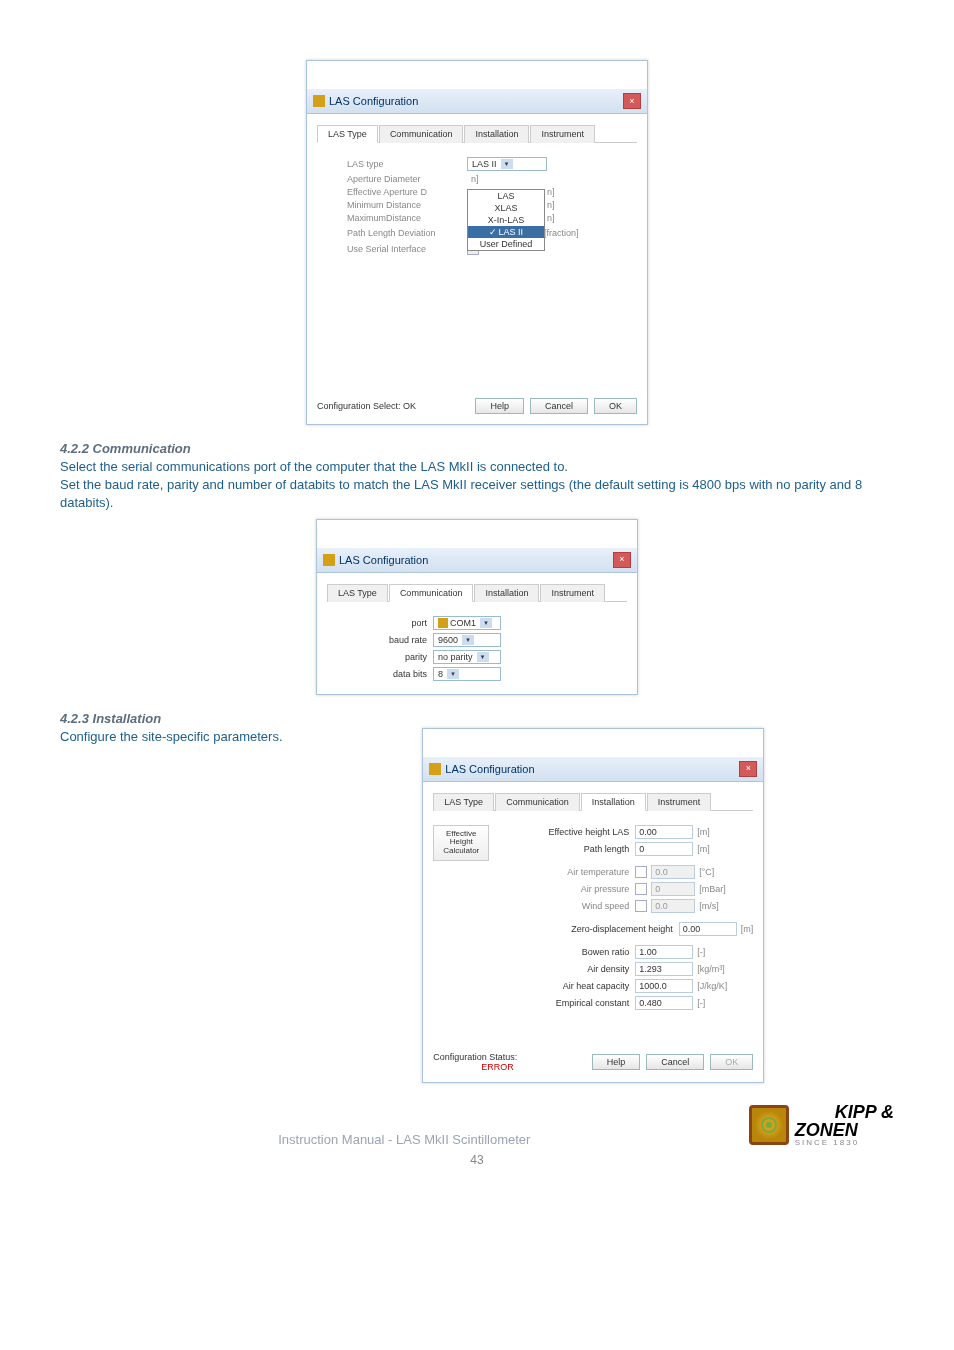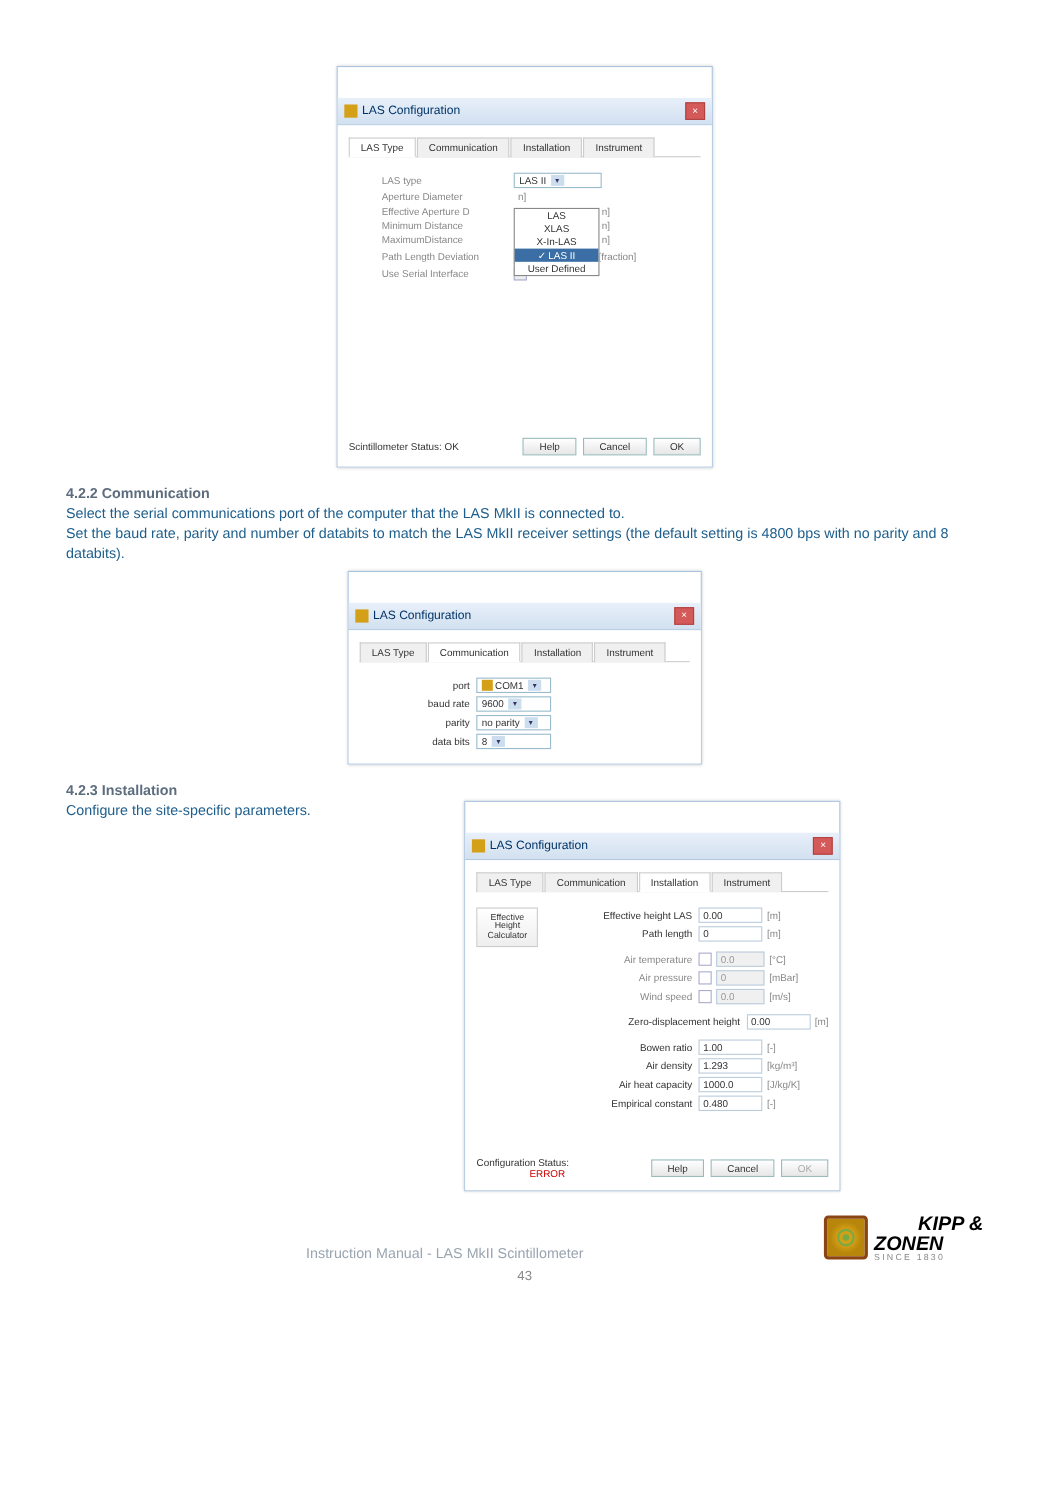--- a/index.html
+++ b/index.html
@@ -149,20 +149,21 @@
     font-size: 13px;
     color: #1d5e8c;
     margin: 14px 0 10px 0;
     line-height: 1.4;
   }
   .h3 {
     font-size: 13px;
     font-weight: bold;
     color: #5d6d7e;
     margin: 16px 0 2px 0;
+    font-style: italic;
   }
   .footer {
     display: flex;
     justify-content: space-between;
     align-items: flex-end;
     margin-top: 20px;
   }
   .doctitle {
     color: #9aa5b1;
     font-size: 13px;
@@ -286,21 +287,21 @@
             <span class="lbl">Path Length Deviation</span>
             <span class="fld disabled">0.000</span>
             <span class="unit">[fraction]</span>
           </div>
           <div class="formrow">
             <span class="lbl">Use Serial Interface</span>
             <span class="chk gray">✓</span>
           </div>
         </div>
         <div class="btnrow" style="position:absolute;bottom:10px;left:10px;right:10px;">
-          <span>Scintillometer Status: OK</span>
+          <span>Configuration Select: OK</span>
           <span style="display:flex;gap:6px;">
             <span class="btn">Help</span>
             <span class="btn">Cancel</span>
             <span class="btn">OK</span>
           </span>
         </div>
       </div>
     </div>
   </div>
 

